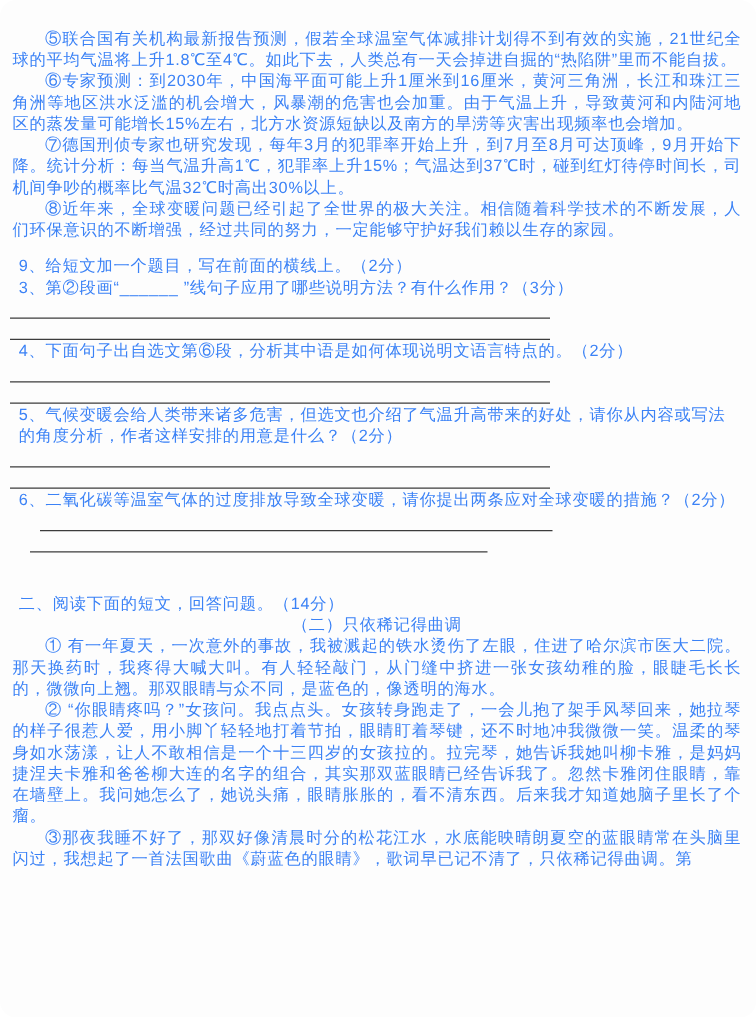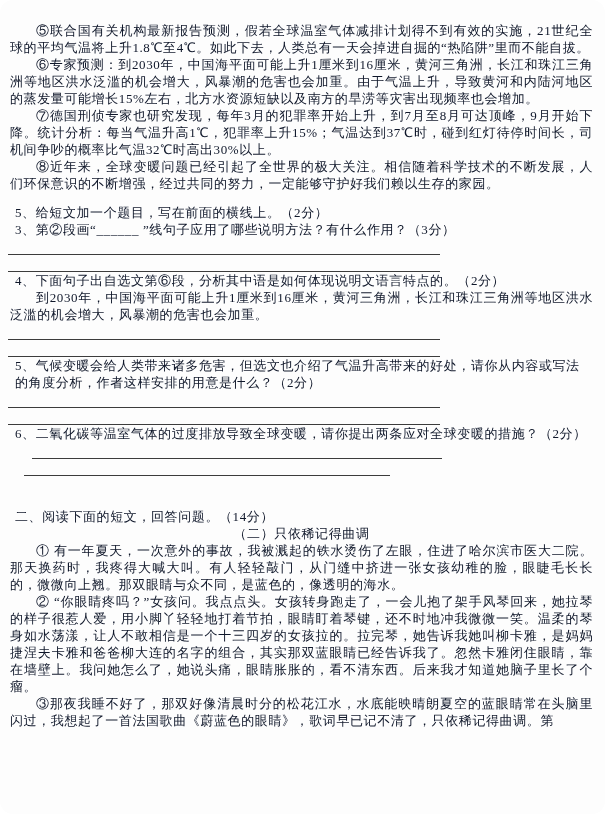--- a/index.html
+++ b/index.html
@@ -3,25 +3,25 @@
 <meta charset="utf-8">
 <style>
   html, body { margin:0; padding:0; background:#ffffff; }
   .page {
     position: relative;
     width: 605px;
     height: 814px;
     box-sizing: border-box;
     background: #fdfdfd;
     padding: 22px 12px 0 10px;
-    font-family: Liberation Serif, serif;
+    font-family: Liberation Sans, sans-serif;
     font-size: 13px;
     line-height: 17px;
     letter-spacing: 0.6px;
-    color: #0f172a;
+    color: #3b82f6;
     overflow: hidden;
     border-radius: 13px;
   }
   p { margin: 0; }
   .para {
     text-indent: 2em;
     text-align: justify;
   }
   .q {
     padding-left: 5px;
@@ -53,27 +53,26 @@
 <div class="page">
 
   <section>
     <p class="para">⑤联合国有关机构最新报告预测，假若全球温室气体减排计划得不到有效的实施，21世纪全球的平均气温将上升1.8℃至4℃。如此下去，人类总有一天会掉进自掘的“热陷阱”里而不能自拔。</p>
     <p class="para">⑥专家预测：到2030年，中国海平面可能上升1厘米到16厘米，黄河三角洲，长江和珠江三角洲等地区洪水泛滥的机会增大，风暴潮的危害也会加重。由于气温上升，导致黄河和内陆河地区的蒸发量可能增长15%左右，北方水资源短缺以及南方的旱涝等灾害出现频率也会增加。</p>
     <p class="para">⑦德国刑侦专家也研究发现，每年3月的犯罪率开始上升，到7月至8月可达顶峰，9月开始下降。统计分析：每当气温升高1℃，犯罪率上升15%；气温达到37℃时，碰到红灯待停时间长，司机间争吵的概率比气温32℃时高出30%以上。</p>
     <p class="para">⑧近年来，全球变暖问题已经引起了全世界的极大关注。相信随着科学技术的不断发展，人们环保意识的不断增强，经过共同的努力，一定能够守护好我们赖以生存的家园。</p>
   </section>
 
   <section class="questions">
-    <p class="q">5、给短文加一个题目，写在前面的横线上。（2分）</p>
+    <p class="q">9、给短文加一个题目，写在前面的横线上。（2分）</p>
     <p class="q">3、第②段画“______ ”线句子应用了哪些说明方法？有什么作用？（3分）</p>
     <div class="answer-line"></div>
     <div class="answer-line"></div>
 
     <p class="q">4、下面句子出自选文第⑥段，分析其中语是如何体现说明文语言特点的。（2分）</p>
-    <p class="quote">到2030年，中国海平面可能上升1厘米到16厘米，黄河三角洲，长江和珠江三角洲等地区洪水泛滥的机会增大，风暴潮的危害也会加重。</p>
     <div class="answer-line"></div>
     <div class="answer-line"></div>
 
     <p class="q">5、气候变暖会给人类带来诸多危害，但选文也介绍了气温升高带来的好处，请你从内容或写法的角度分析，作者这样安排的用意是什么？（2分）</p>
     <div class="answer-line"></div>
     <div class="answer-line"></div>
 
     <p class="q">6、二氧化碳等温室气体的过度排放导致全球变暖，请你提出两条应对全球变暖的措施？（2分）</p>
     <div class="answer-line indented"></div>
     <div class="answer-line short"></div>

